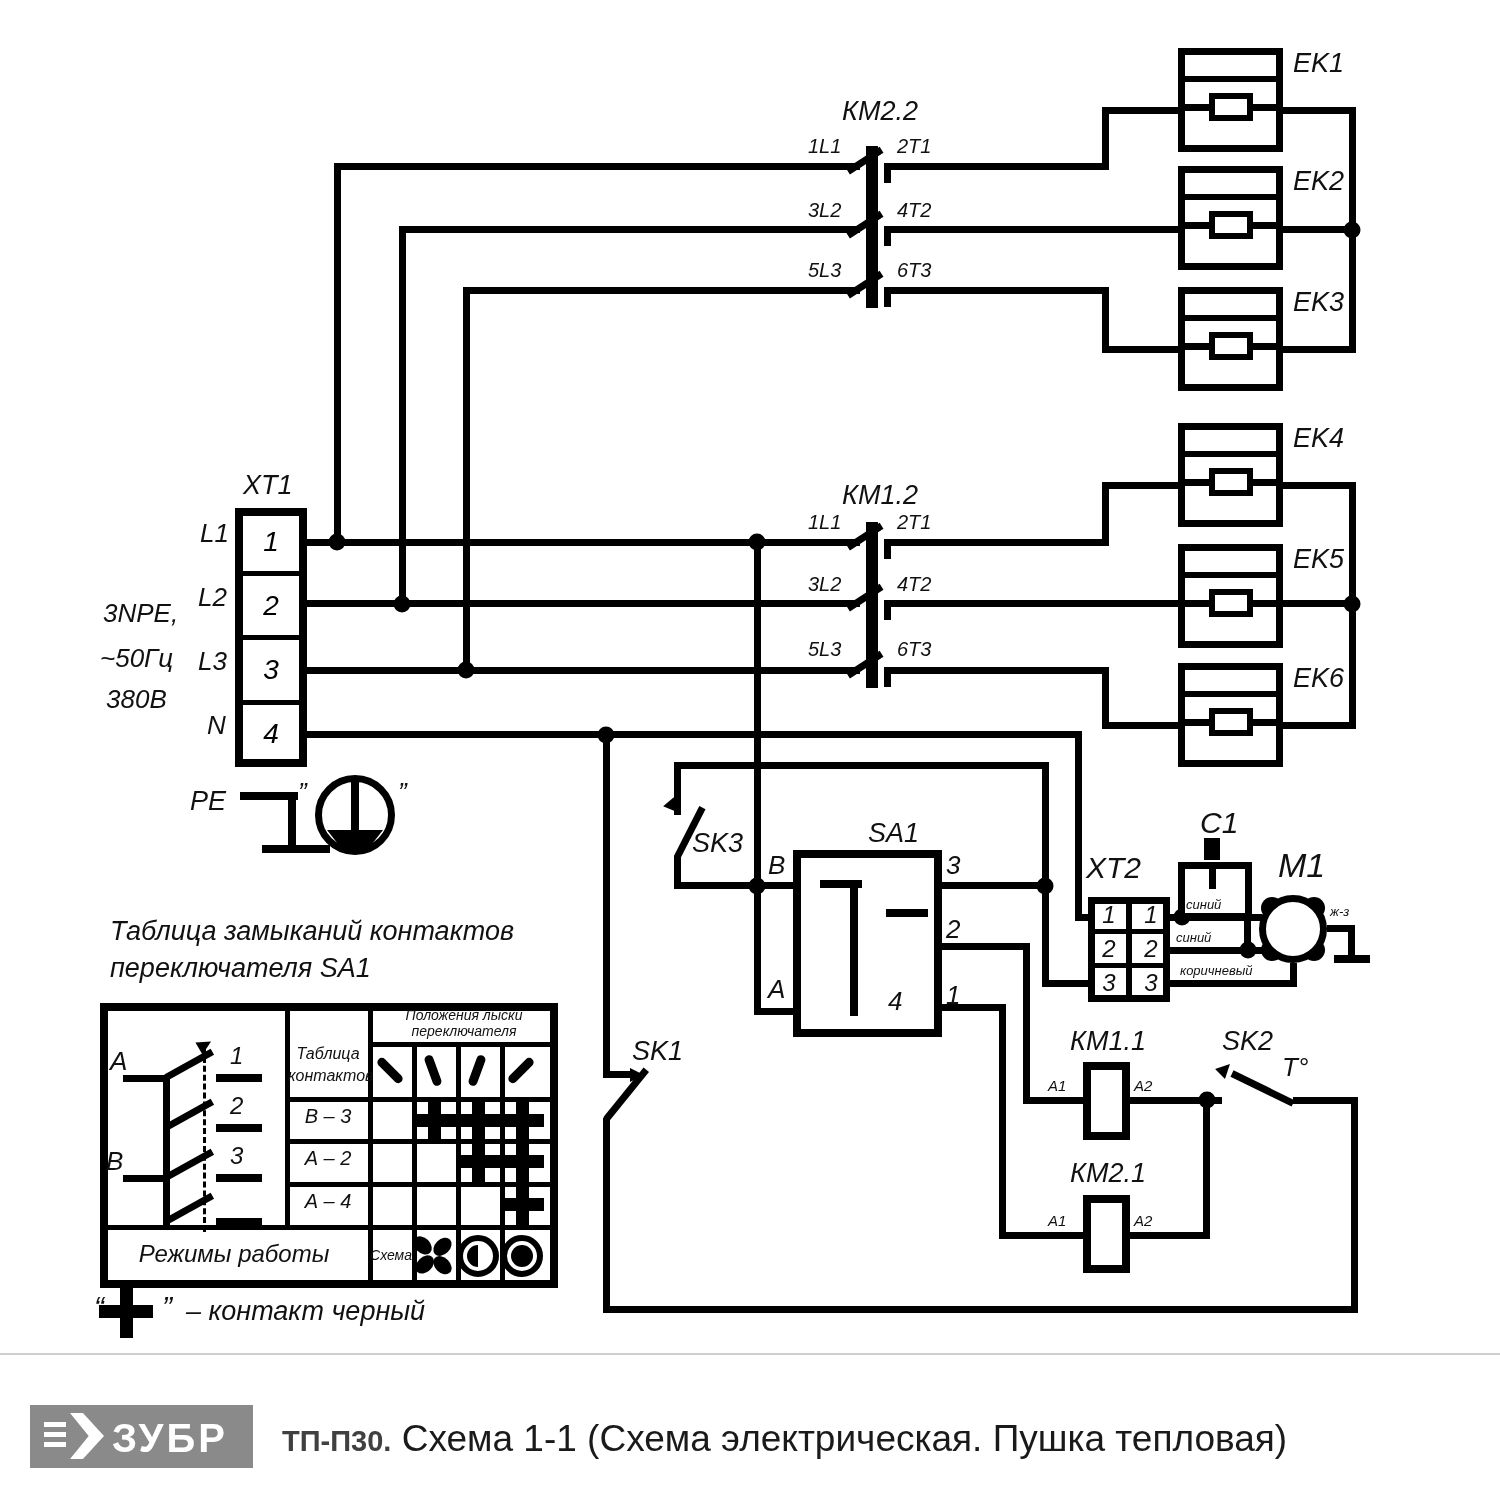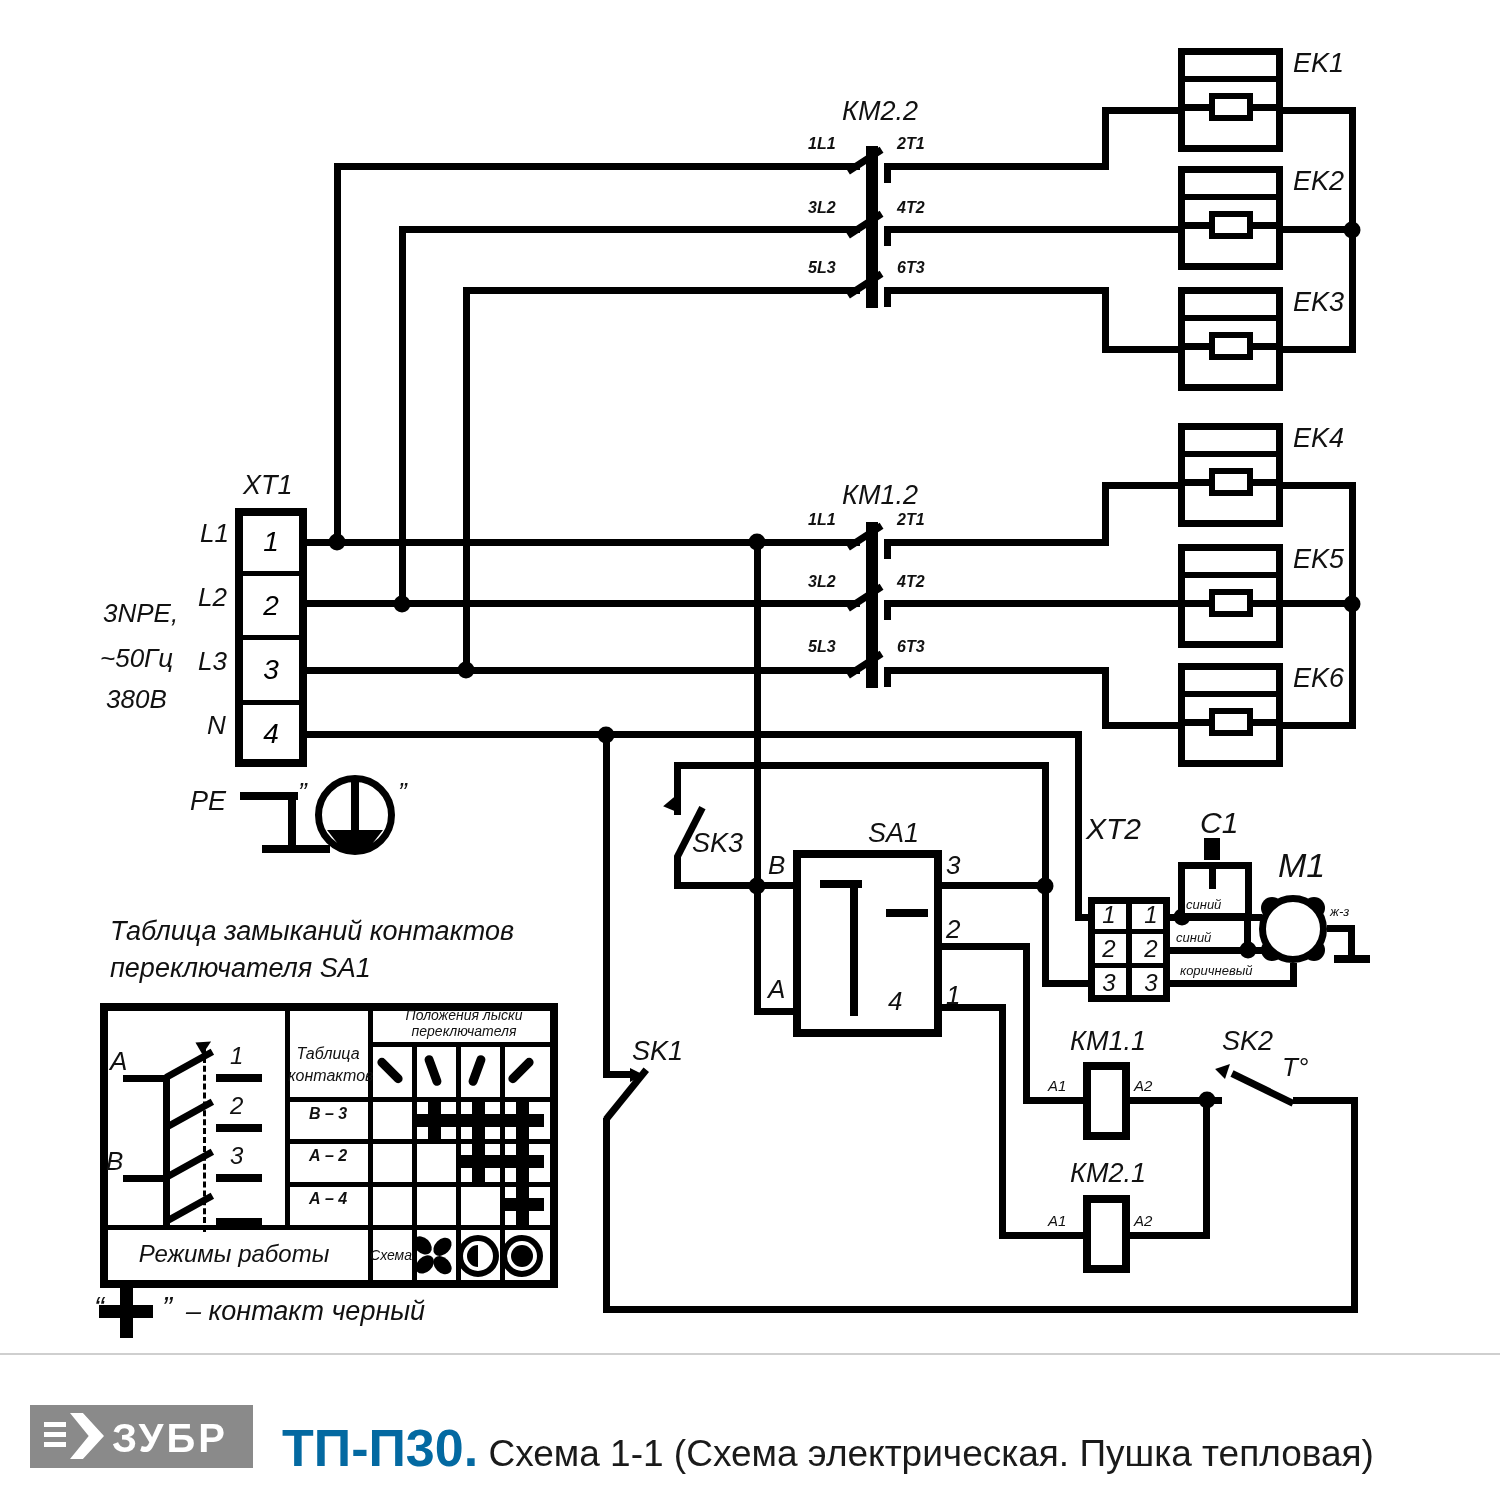--- a/index.html
+++ b/index.html
@@ -4,21 +4,21 @@
 <style>
   html,body{margin:0;padding:0;background:#fff;}
   #page{position:relative;width:1500px;height:1500px;background:#ffffff;overflow:hidden;
         font-family:"Liberation Sans",sans-serif;color:#000;}
   .w{position:absolute;background:#000;}
   .dot{position:absolute;width:17px;height:17px;border-radius:50%;background:#000;transform:translate(-50%,-50%);}
   .box{position:absolute;border:7px solid #000;background:#fff;box-sizing:border-box;}
   .box8{position:absolute;border:8px solid #000;background:#fff;box-sizing:border-box;}
   .lbl{position:absolute;font-style:italic;color:#111;white-space:nowrap;line-height:1;}
   .s13{font-size:13px;} .s14{font-size:14px;} .s15{font-size:15px;} .s16{font-size:16px;}
-  .s22{font-size:16px;font-weight:bold;} .s24{font-size:24px;} .s26{font-size:26px;} .s27{font-size:27px;}
+  .s22{font-size:20px;} .s24{font-size:24px;} .s26{font-size:26px;} .s27{font-size:27px;}
   .s28{font-size:28px;} .s30{font-size:30px;} .s34{font-size:34px;}
   .ctr{text-align:center;}
   .bl{position:absolute;height:7px;background:#000;transform-origin:0 50%;}
   .arrsm{position:absolute;width:0;height:0;border-top:7px solid transparent;border-bottom:7px solid transparent;border-left:14px solid #000;}
   .tick{position:absolute;width:7px;height:13px;background:#000;}
   .cbar{position:absolute;width:12px;background:#000;}
   .ek{position:absolute;width:105px;height:104px;border:7px solid #000;background:#fff;box-sizing:border-box;}
   .ek .lid{position:absolute;left:-7px;top:21px;width:105px;height:6px;background:#000;}
   .ek .lead{position:absolute;left:-7px;top:49px;width:105px;height:7px;background:#000;}
   .ek .res{position:absolute;left:24px;top:38px;width:44px;height:28px;border:6px solid #000;background:#fff;box-sizing:border-box;}
@@ -256,21 +256,21 @@
   <span class="lbl s26" style="left:1282px;top:1054px">Т°</span>
 
   <span class="lbl s27" style="left:868px;top:820px">SA1</span>
   <span class="lbl s26" style="left:768px;top:852px">B</span>
   <span class="lbl s26" style="left:768px;top:976px">A</span>
   <span class="lbl s26" style="left:946px;top:852px">3</span>
   <span class="lbl s26" style="left:946px;top:916px">2</span>
   <span class="lbl s26" style="left:946px;top:982px">1</span>
   <span class="lbl s26" style="left:888px;top:988px">4</span>
 
-  <span class="lbl s30" style="left:1086px;top:814px">XT2</span>
+  <span class="lbl s30" style="left:1086px;top:853px">XT2</span>
   <span class="cell s24 ctr lbl" style="left:1092px;top:903px;width:34px">1</span>
   <span class="cell s24 ctr lbl" style="left:1134px;top:903px;width:34px">1</span>
   <span class="cell s24 ctr lbl" style="left:1092px;top:937px;width:34px">2</span>
   <span class="cell s24 ctr lbl" style="left:1134px;top:937px;width:34px">2</span>
   <span class="cell s24 ctr lbl" style="left:1092px;top:971px;width:34px">3</span>
   <span class="cell s24 ctr lbl" style="left:1134px;top:971px;width:34px">3</span>
   <span class="lbl s13" style="left:1186px;top:898px">синий</span>
   <span class="lbl s13" style="left:1176px;top:931px">синий</span>
   <span class="lbl s13" style="left:1180px;top:964px">коричневый</span>
 
@@ -381,17 +381,17 @@
 
   <div class="w" style="left:0;top:1353px;width:1500px;height:2px;background:#cfcfcf"></div>
   <div style="position:absolute;left:30px;top:1405px;width:223px;height:63px;background:#8a8a8a">
     <i style="position:absolute;left:14px;top:17px;width:22px;height:5px;background:#fff"></i>
     <i style="position:absolute;left:14px;top:27px;width:22px;height:5px;background:#fff"></i>
     <i style="position:absolute;left:14px;top:37px;width:22px;height:5px;background:#fff"></i>
     <i style="position:absolute;left:40px;top:8px;width:34px;height:46px;background:#fff;clip-path:polygon(0 0,38% 0,100% 50%,38% 100%,0 100%,55% 50%)"></i>
     <span style="position:absolute;left:82px;top:11px;font-family:'Liberation Sans',sans-serif;font-weight:700;font-size:40px;color:#fff;letter-spacing:3px">ЗУБР</span>
   </div>
   <div style="position:absolute;left:282px;top:1418px;font-size:37px;color:#1a1a1a;white-space:nowrap">
-    <span style="font-weight:700;font-size:52px;color:#0369a1">ТП-П30.</span>
+    <span style="font-weight:700;font-size:29px;color:#404040">ТП-П30.</span>
     <span>Схема 1-1 (Схема электрическая. Пушка тепловая)</span>
   </div>
 
 </div>
 
 </body></html>

